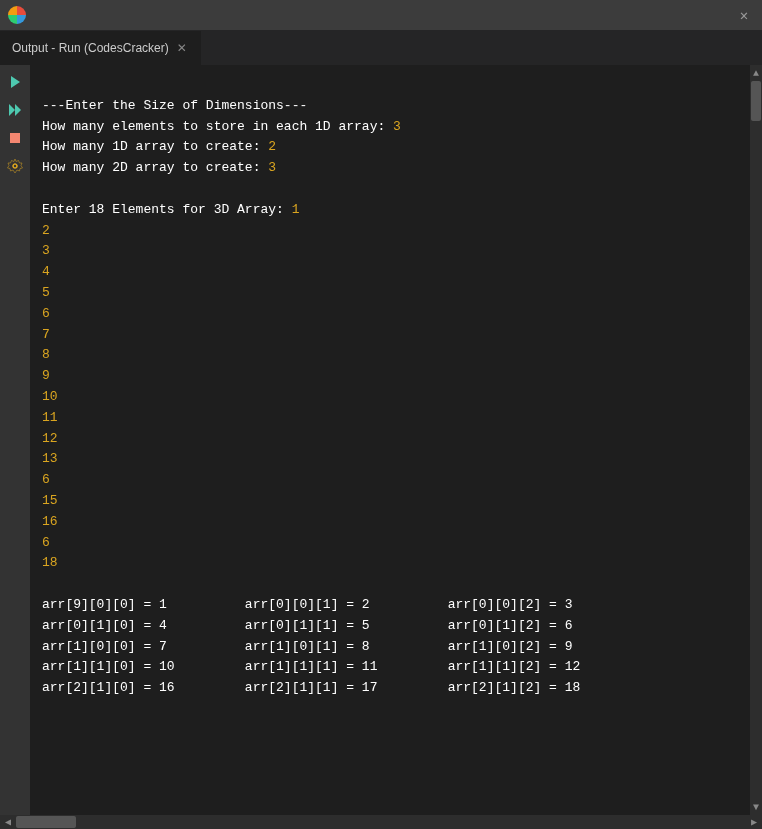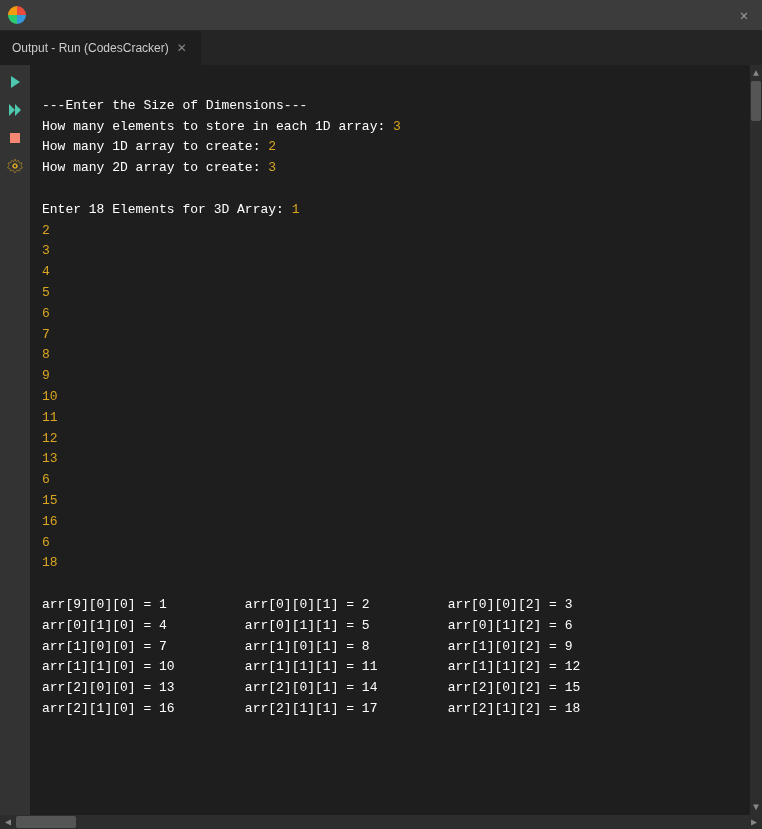--- a/index.html
+++ b/index.html
@@ -274,21 +274,20 @@
 </span><span class="yellow">6
 </span><span class="yellow">15
 </span><span class="yellow">16
 </span><span class="yellow">6
 </span><span class="yellow">18
 
 </span><span class="white">arr[9][0][0] = 1          arr[0][0][1] = 2          arr[0][0][2] = 3
 </span><span class="white">arr[0][1][0] = 4          arr[0][1][1] = 5          arr[0][1][2] = 6
 </span><span class="white">arr[1][0][0] = 7          arr[1][0][1] = 8          arr[1][0][2] = 9
 </span><span class="white">arr[1][1][0] = 10         arr[1][1][1] = 11         arr[1][1][2] = 12
-</span><span class="white">arr[2][0][0] = 13         arr[2][0][1] = 14         arr[2][0][2] = 15
 </span><span class="white">arr[2][1][0] = 16         arr[2][1][1] = 17         arr[2][1][2] = 18
 </span>
     </div>
 
     <div class="v-scrollbar">
       <div class="v-scrollbar-arrow">▲</div>
       <div class="v-scrollbar-track">
         <div class="v-scrollbar-thumb"></div>
       </div>
       <div class="v-scrollbar-arrow">▼</div>

